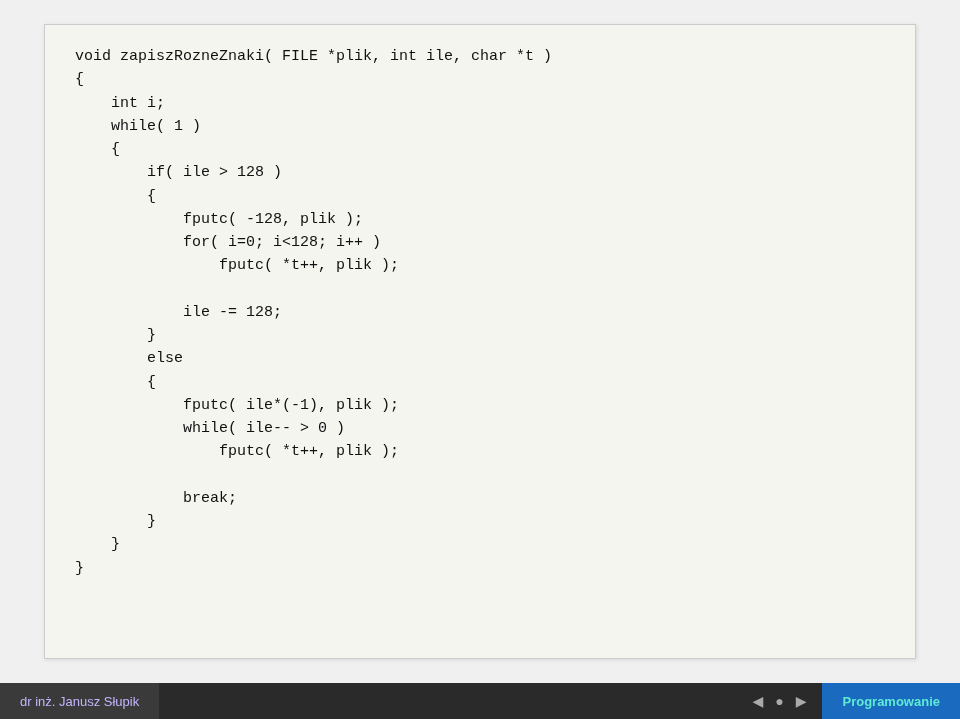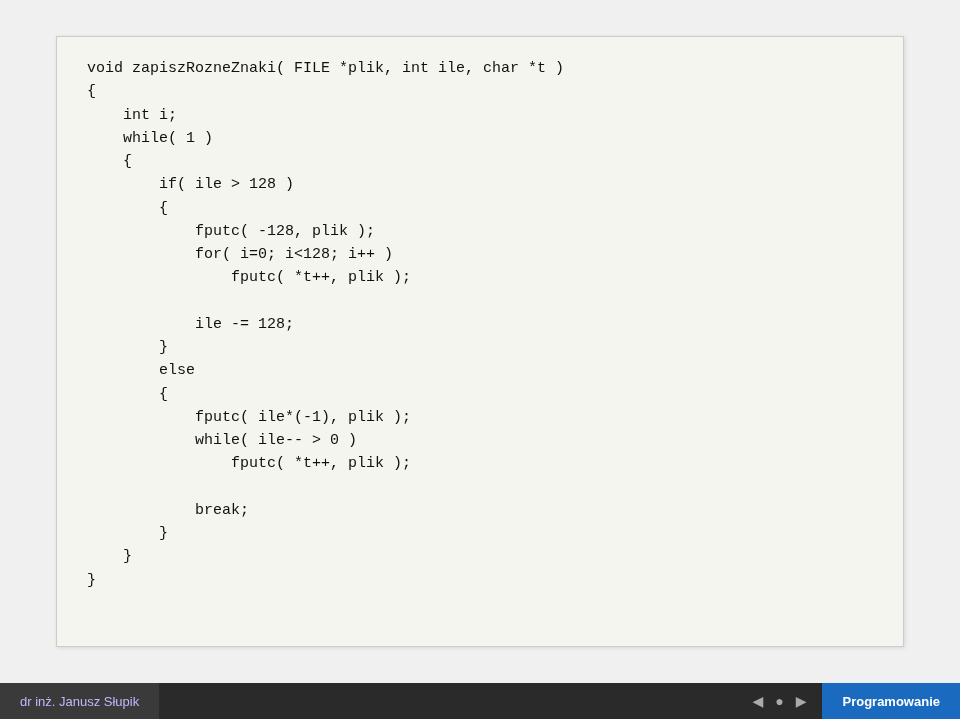--- a/index.html
+++ b/index.html
@@ -11,21 +11,21 @@
       display: flex;
       flex-direction: column;
     }
 
     .main-content {
       flex: 1;
       background: #f0f0f0;
       display: flex;
       align-items: stretch;
       justify-content: center;
-      padding: 16px;
+      padding: 4px;
       position: relative;
     }
 
     .code-container {
       background: #f5f5f0;
       border: 1px solid #ccc;
       margin: 20px 40px;
       flex: 1;
       padding: 20px 30px;
       overflow: auto;
@@ -58,21 +58,21 @@
       padding: 0 20px;
       height: 100%;
       display: flex;
       align-items: center;
       font-family: Arial, sans-serif;
       font-size: 13px;
     }
 
     .footer-right {
       background: #1a6bbf;
-      color: #ffffff;
+      color: #5eead4;
       padding: 0 20px;
       height: 100%;
       display: flex;
       align-items: center;
       font-family: Arial, sans-serif;
       font-size: 13px;
       font-weight: bold;
     }
 
     .footer-nav {

